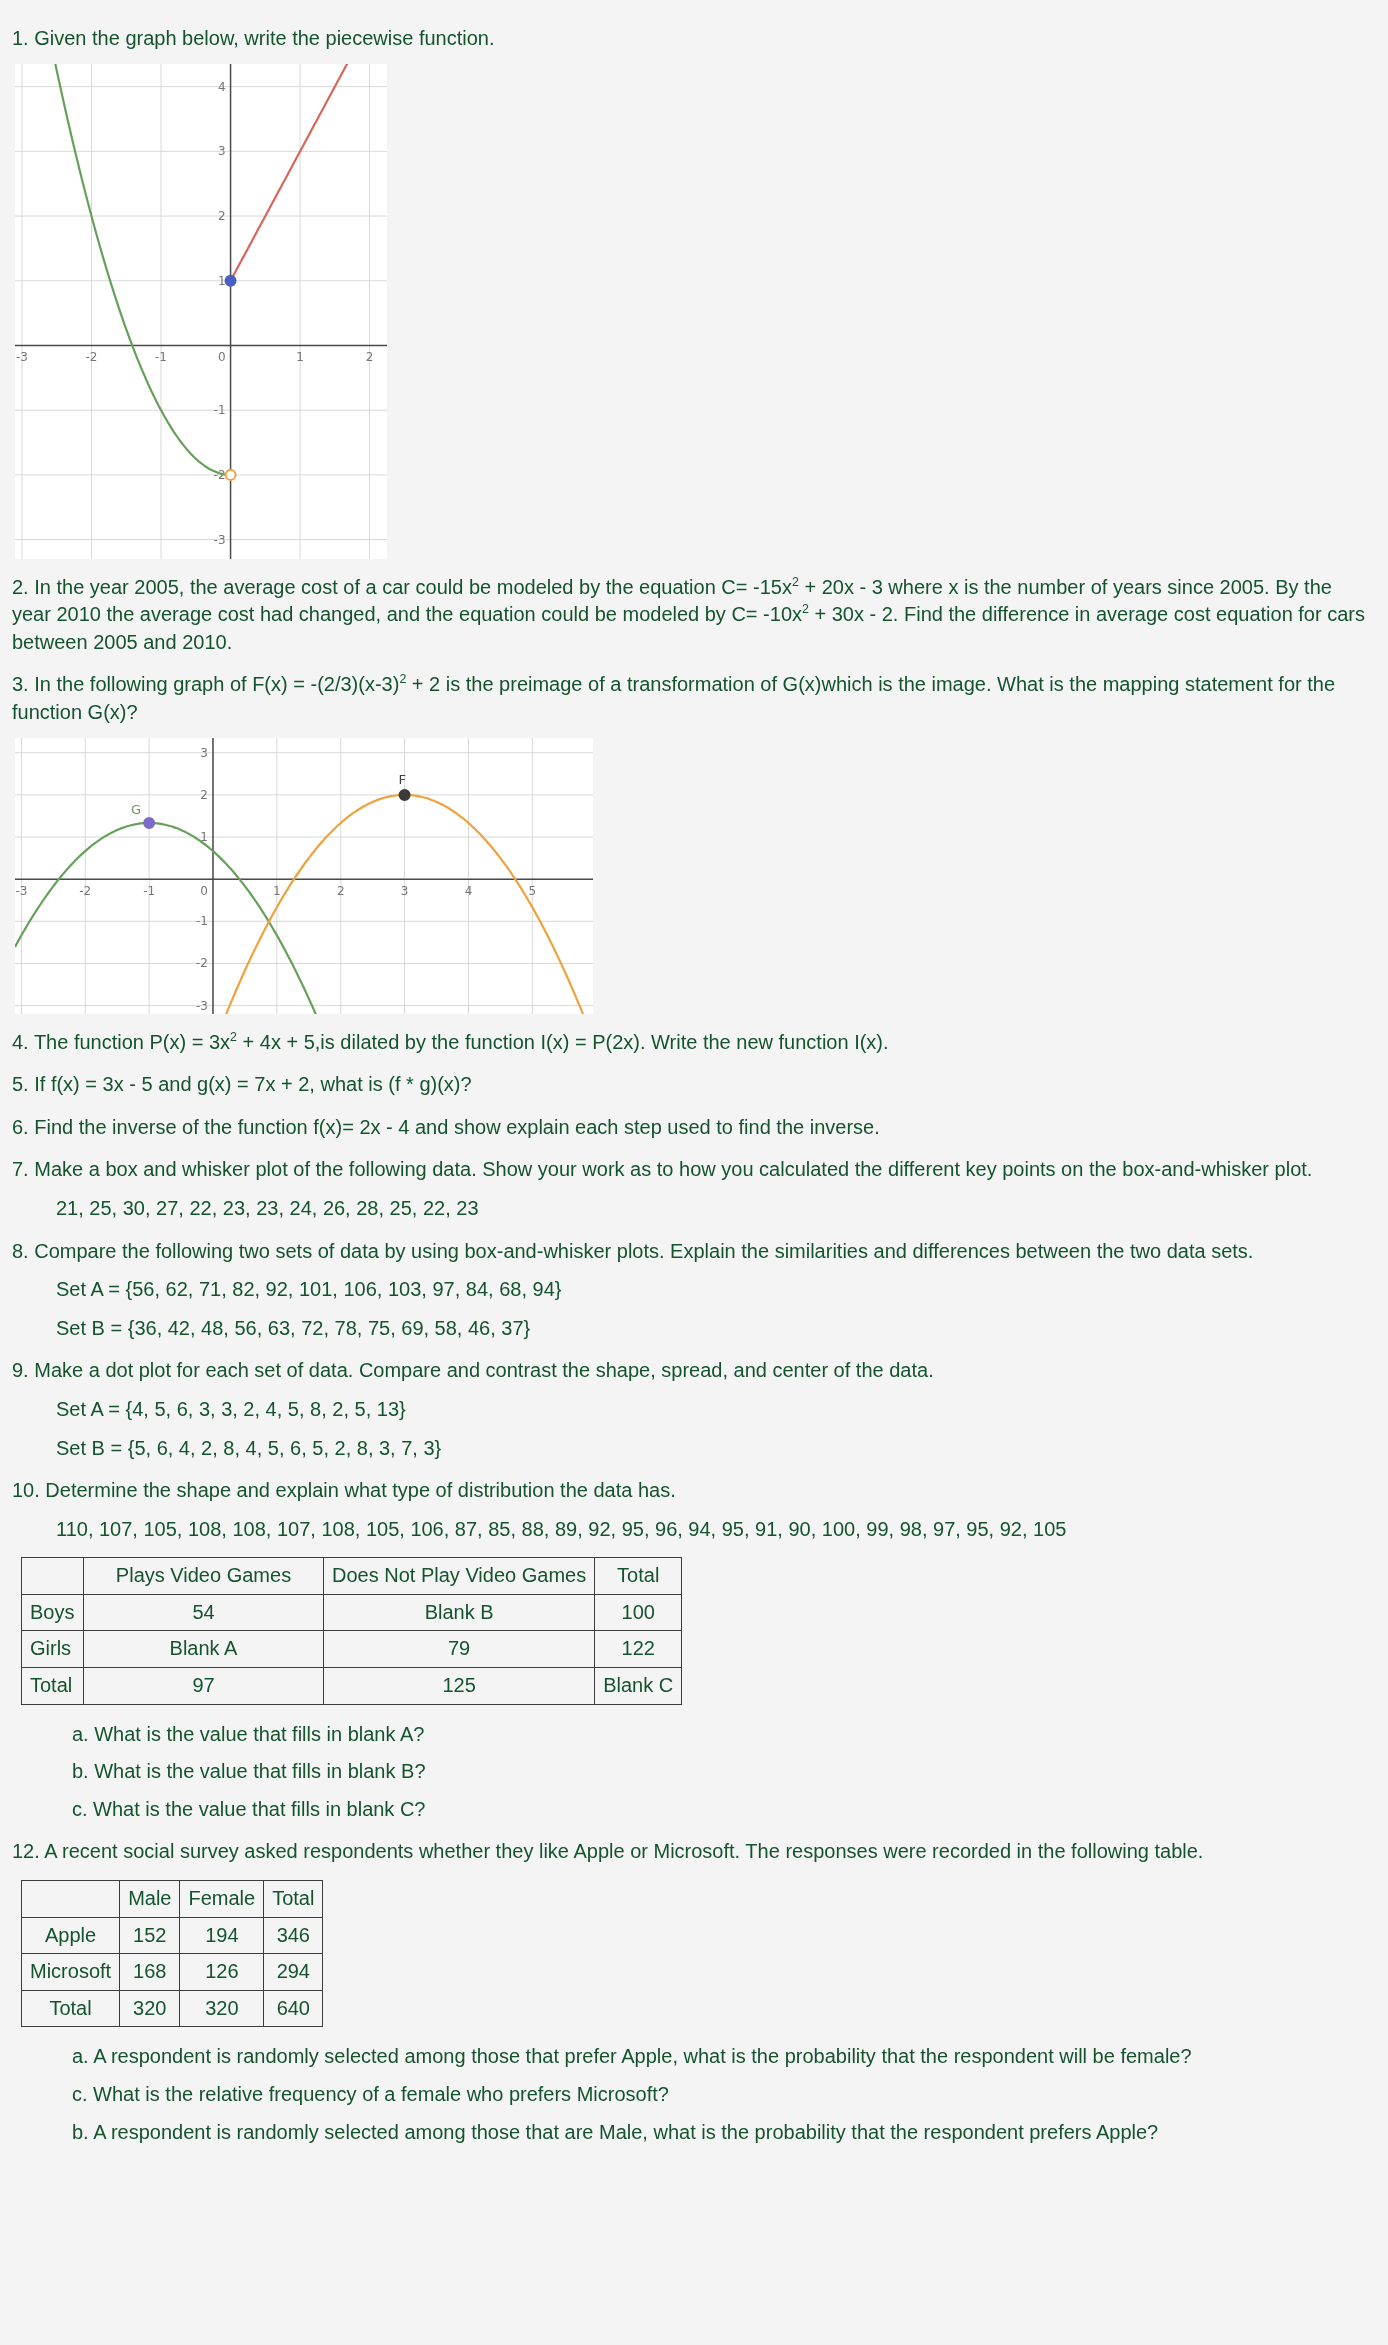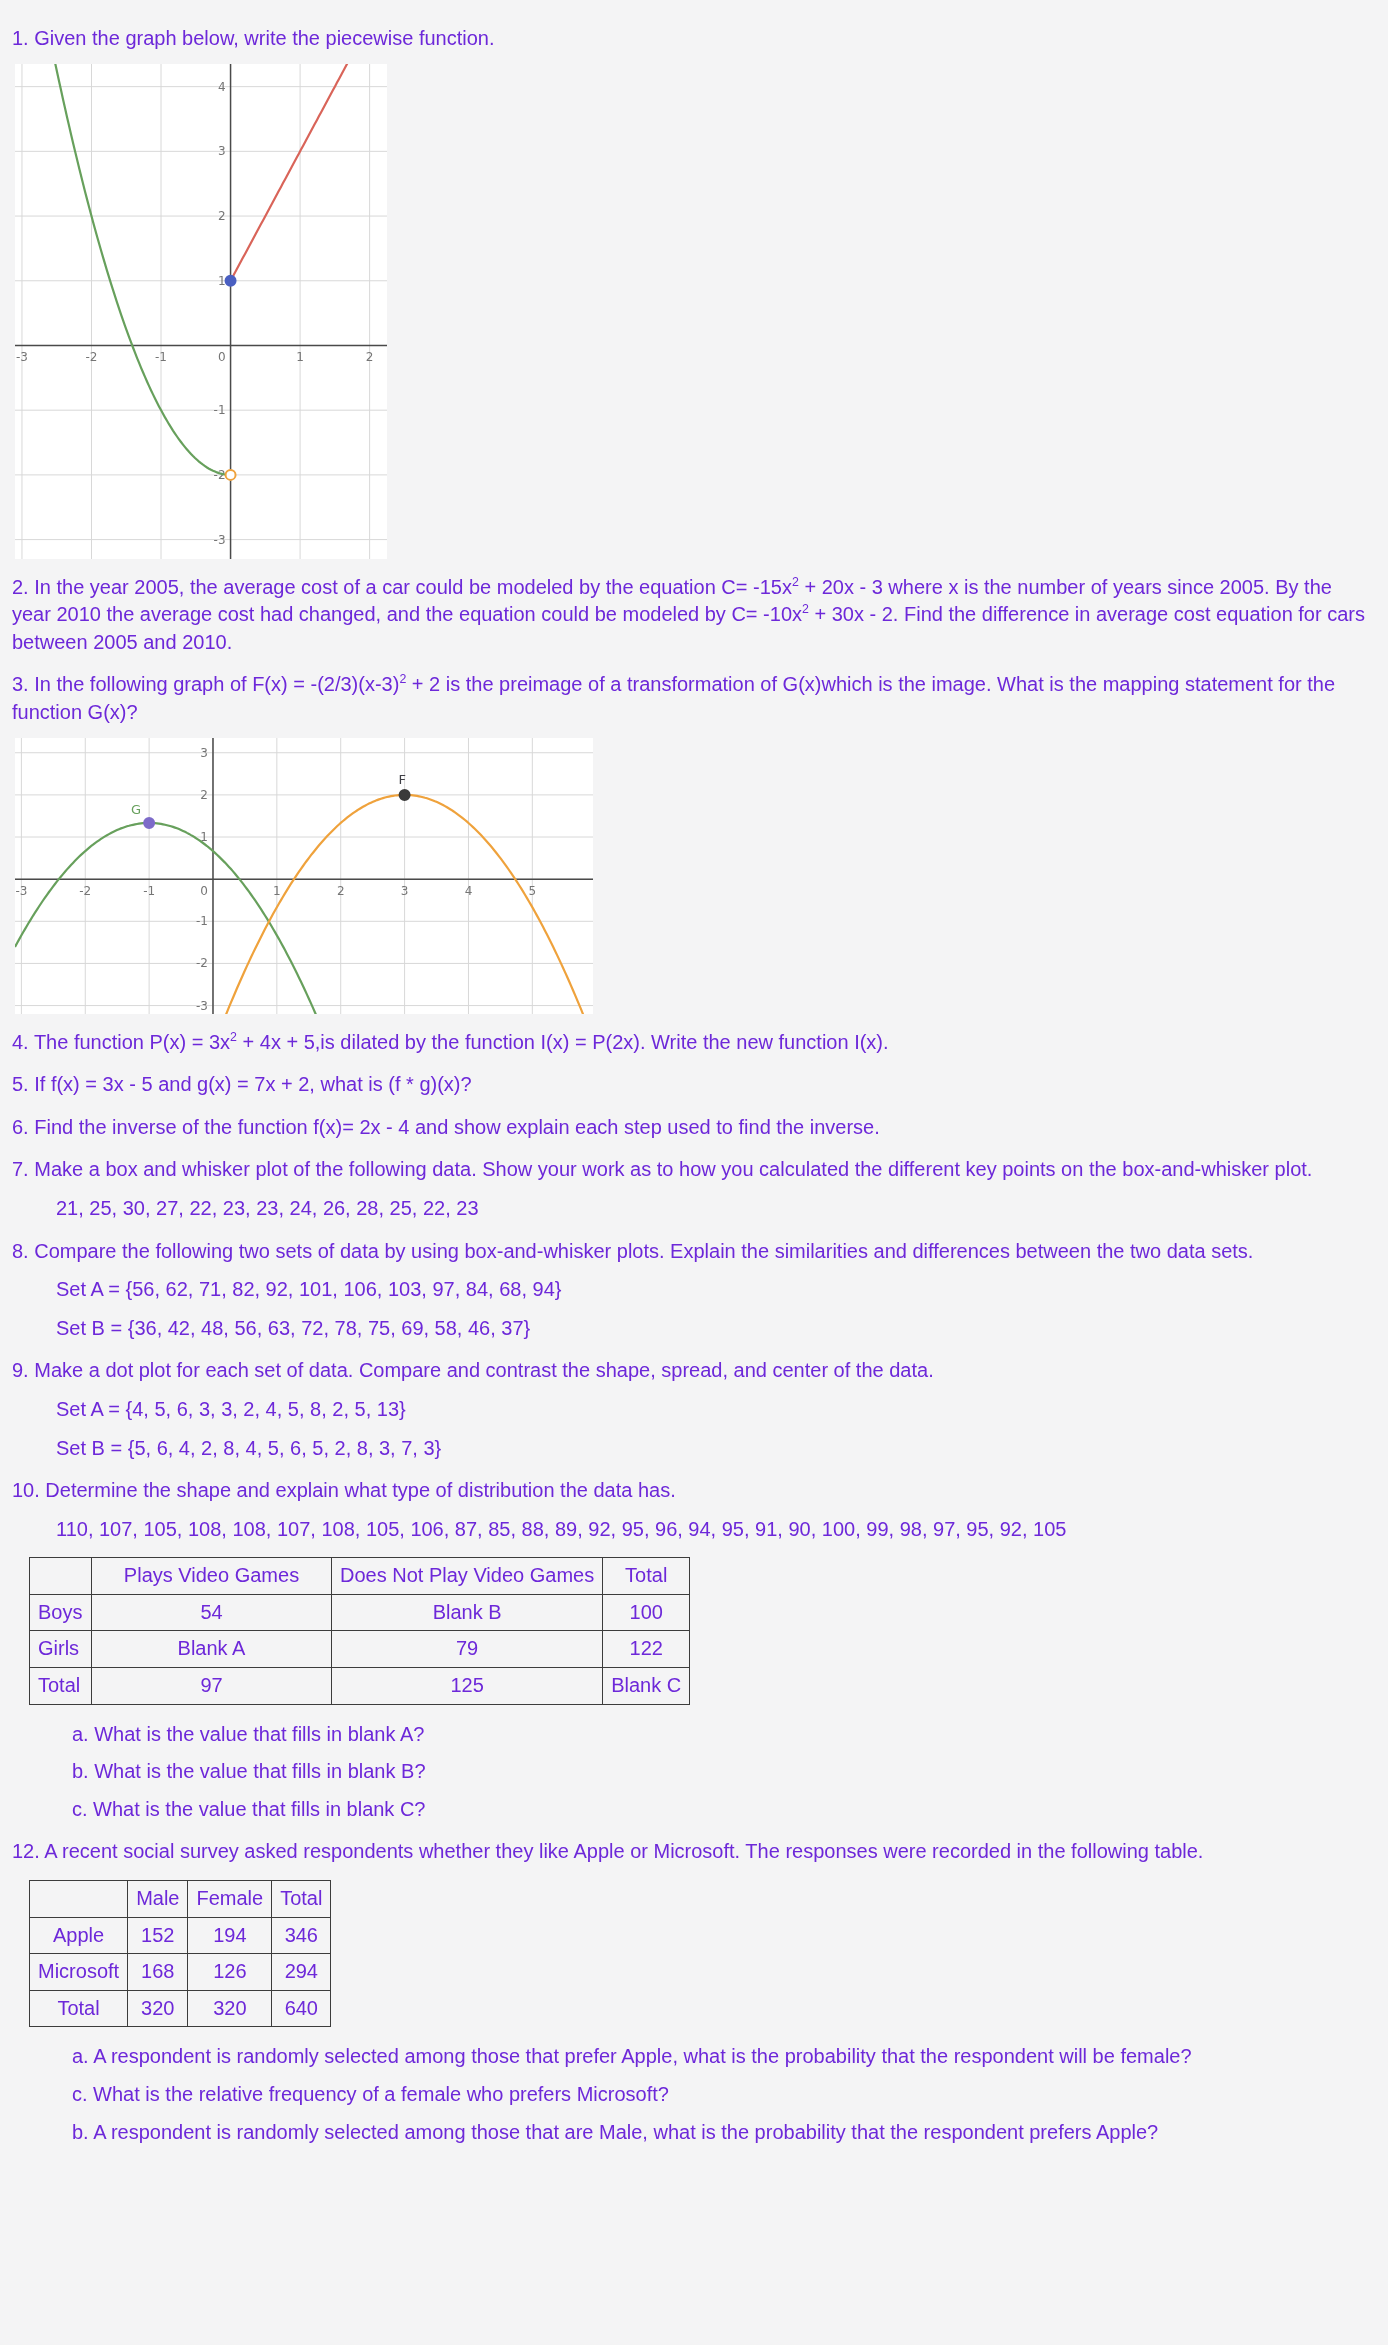--- a/index.html
+++ b/index.html
@@ -4,34 +4,34 @@
 <style>
   html, body {
     margin: 0;
     padding: 0;
     background: #f4f4f5;
   }
   .page {
     width: 1388px;
     box-sizing: border-box;
     padding: 10px 12px 40px 12px;
-    color: #6d28d9;
+    color: #14532d;
     font-family: "Liberation Sans", "DejaVu Sans", sans-serif;
     font-size: 20px;
     line-height: 1.38;
   }
   p.q { margin: 15px 0 11px 0; }
   p.data-line { margin: 11px 0 11px 44px; }
   p.sub { margin: 10px 0 10px 60px; }
   svg.graph { display: block; margin: 4px 0 8px 3px; }
   svg.graph text { font-family: "DejaVu Sans", sans-serif; }
   sup { font-size: 0.62em; line-height: 0; }
   table.tbl {
     border-collapse: collapse;
-    margin: 14px 0 16px 17px;
+    margin: 14px 0 16px 9px;
     background: transparent;
   }
   .tbl th, .tbl td {
     border: 1px solid #3c3c3c;
     padding: 4px 8px;
     font-weight: 400;
     text-align: center;
     height: 27px;
     white-space: nowrap;
   }

